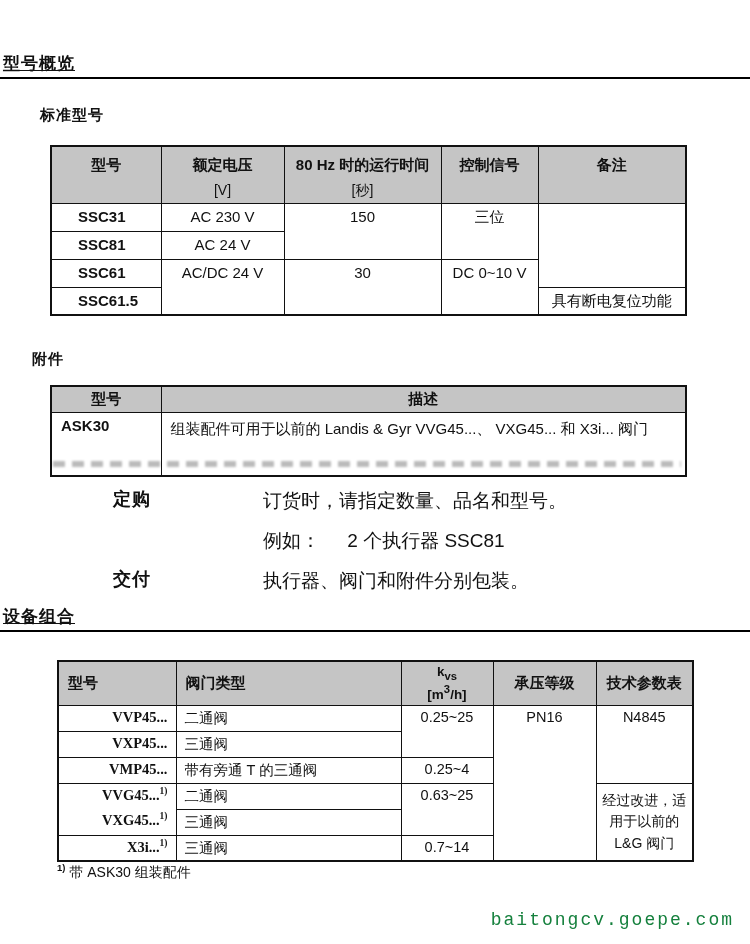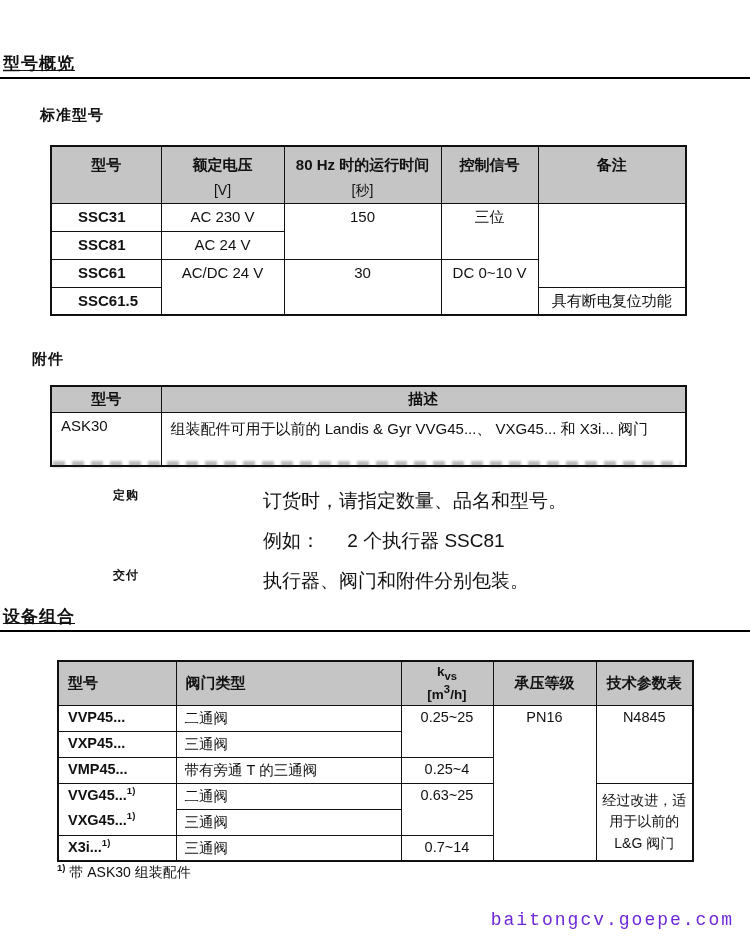--- a/index.html
+++ b/index.html
@@ -4,55 +4,55 @@
 <style>
   html,body{margin:0;padding:0;background:#fff;}
   #page{
     position:relative;width:750px;height:944px;background:#ffffff;
     font-family:"Liberation Sans",sans-serif;color:#111;overflow:hidden;
   }
   .abs{position:absolute;}
   .rule{position:absolute;left:0;width:750px;height:2px;background:#000;}
   .h1{font-size:17px;font-weight:bold;letter-spacing:1px;text-decoration:underline;}
   .h2{font-size:15px;font-weight:bold;letter-spacing:1px;}
-  .lbl{font-size:12px;font-weight:bold;letter-spacing:1px;}
+  .lbl{font-size:18px;font-weight:bold;letter-spacing:1px;}
   .bodytext{font-size:19px;}
 
   table.dt{border-collapse:collapse;table-layout:fixed;border:2px solid #111;}
   table.dt th,table.dt td{border:1.5px solid #111;box-sizing:border-box;overflow:hidden;}
   table.dt th{background:#c5c5c5;font-weight:bold;font-size:15px;}
 
   
   .t1 th{height:57px;vertical-align:top;padding-top:9px;text-align:center;}
   .t1 .unit{font-weight:normal;font-size:14px;margin-top:7px;}
   .t1 td{height:28px;font-size:15px;text-align:center;vertical-align:top;padding:4px 4px 0 4px;}
   .t1 td.model{text-align:left;padding-left:26px;font-weight:bold;}
 
   
   .t2 th{height:26px;text-align:center;vertical-align:middle;padding:2px;}
   .t2 td{font-size:15px;vertical-align:top;padding:4px 9px;}
-  .t2 td.model{font-weight:normal;height:54px;}
+  .t2 td.model{font-weight:bold;height:64px;}
   .t2 td.desc{line-height:24px;}
 
   
   .t3 th{height:40px;vertical-align:middle;text-align:center;font-size:14.5px;padding:2px;}
   .t3 th.left{text-align:left;padding-left:9px;}
   .t3 th.kvs{font-size:13.5px;line-height:1.2;}
   .t3 td{height:26px;font-size:14.5px;vertical-align:top;padding:3px 8px 0 8px;text-align:center;}
-  .t3 td.model{text-align:left;font-weight:bold;padding-left:9px;white-space:nowrap;}
+  .t3 td.model{text-align:right;font-weight:bold;padding-left:9px;white-space:nowrap;font-family:Liberation Serif, serif;}
   .t3 td.vtype{text-align:left;}
   .t3 td.bb-hidden{border-bottom-style:hidden;}
   .t3 td.note-cell{vertical-align:middle;font-size:14px;line-height:1.55;padding:2px 5px;}
   sup.fn{font-size:9.5px;font-weight:bold;vertical-align:super;line-height:0;}
 
   .footnote{font-size:14px;}
   .footnote sup{font-size:9.5px;font-weight:bold;}
 
   .watermark{
-    font-family:"Liberation Mono",monospace;font-size:18px;color:#6d28d9;
+    font-family:"Liberation Mono",monospace;font-size:18px;color:#15803d;
     letter-spacing:2px;white-space:nowrap;
   }
   .artifact{
     height:6px;opacity:.3;filter:blur(1px);
     background:repeating-linear-gradient(90deg,#222 0 12px,transparent 12px 19px);
   }
 </style>
 </head>
 <body>
 

